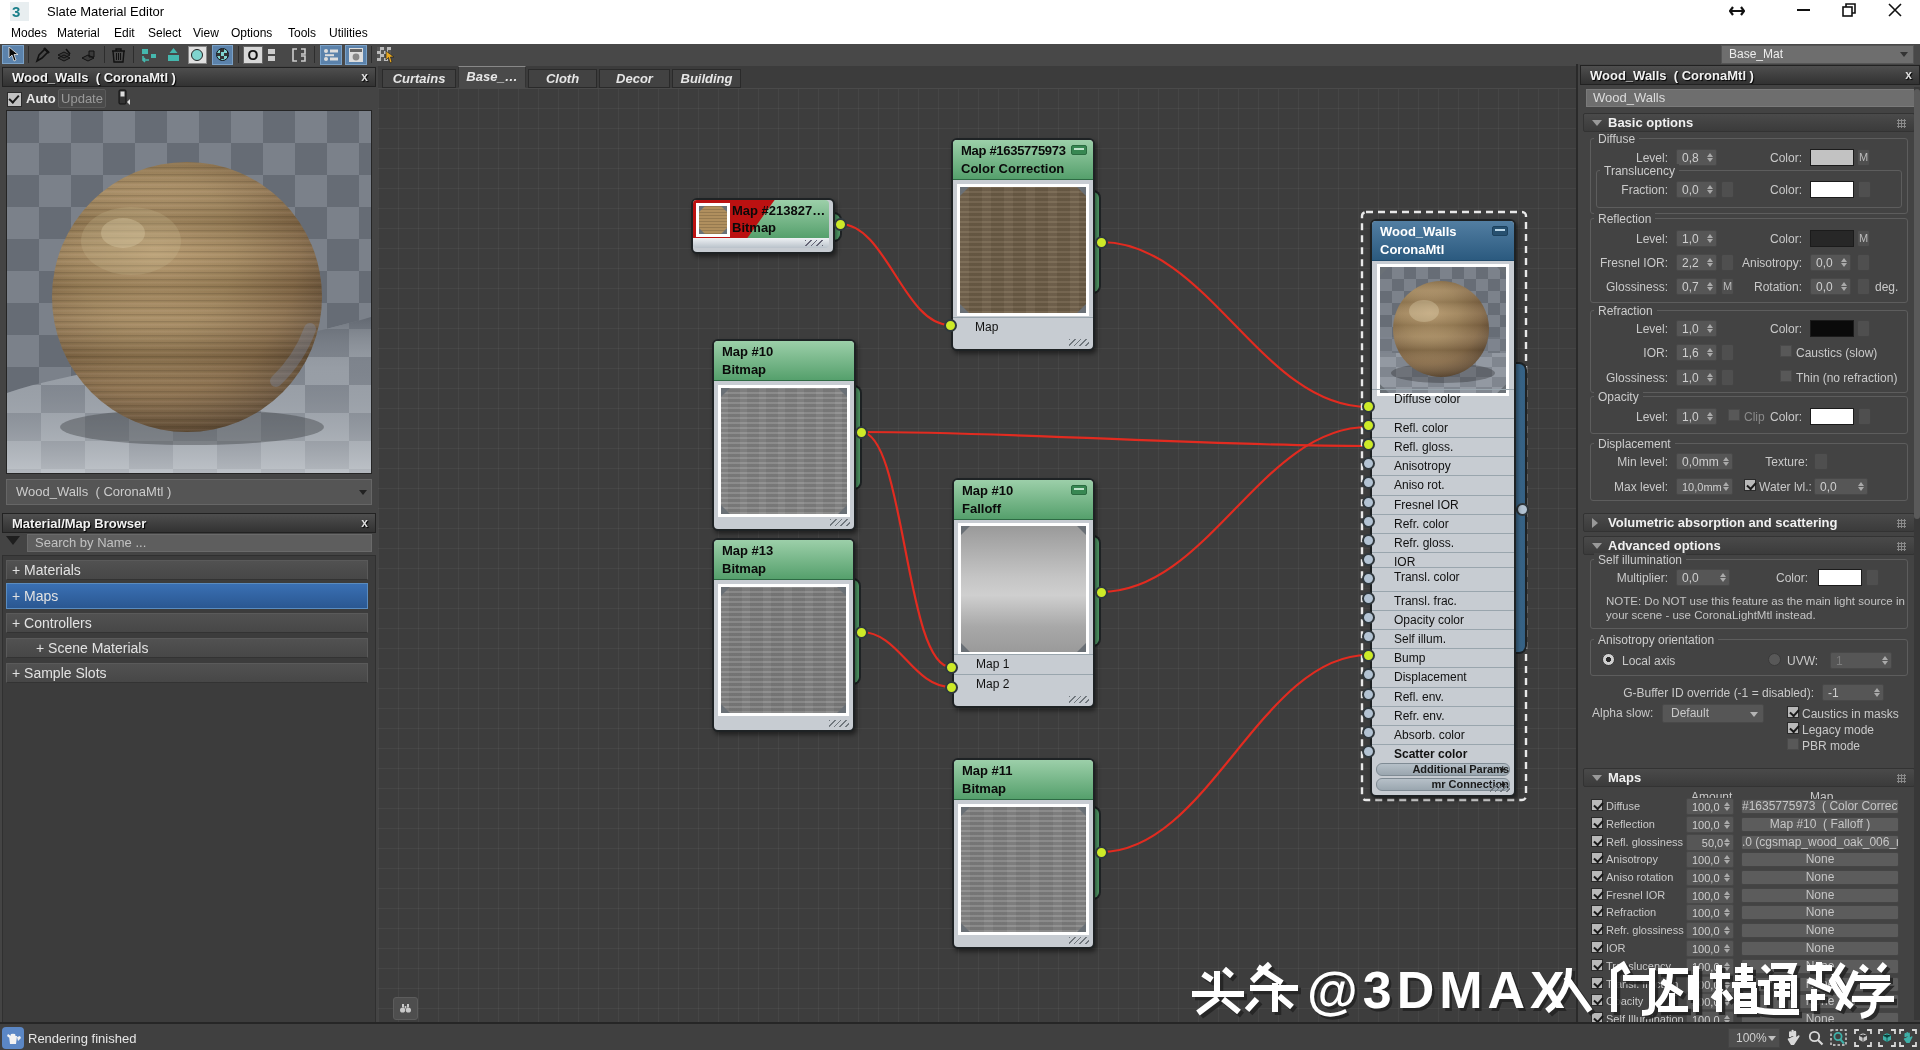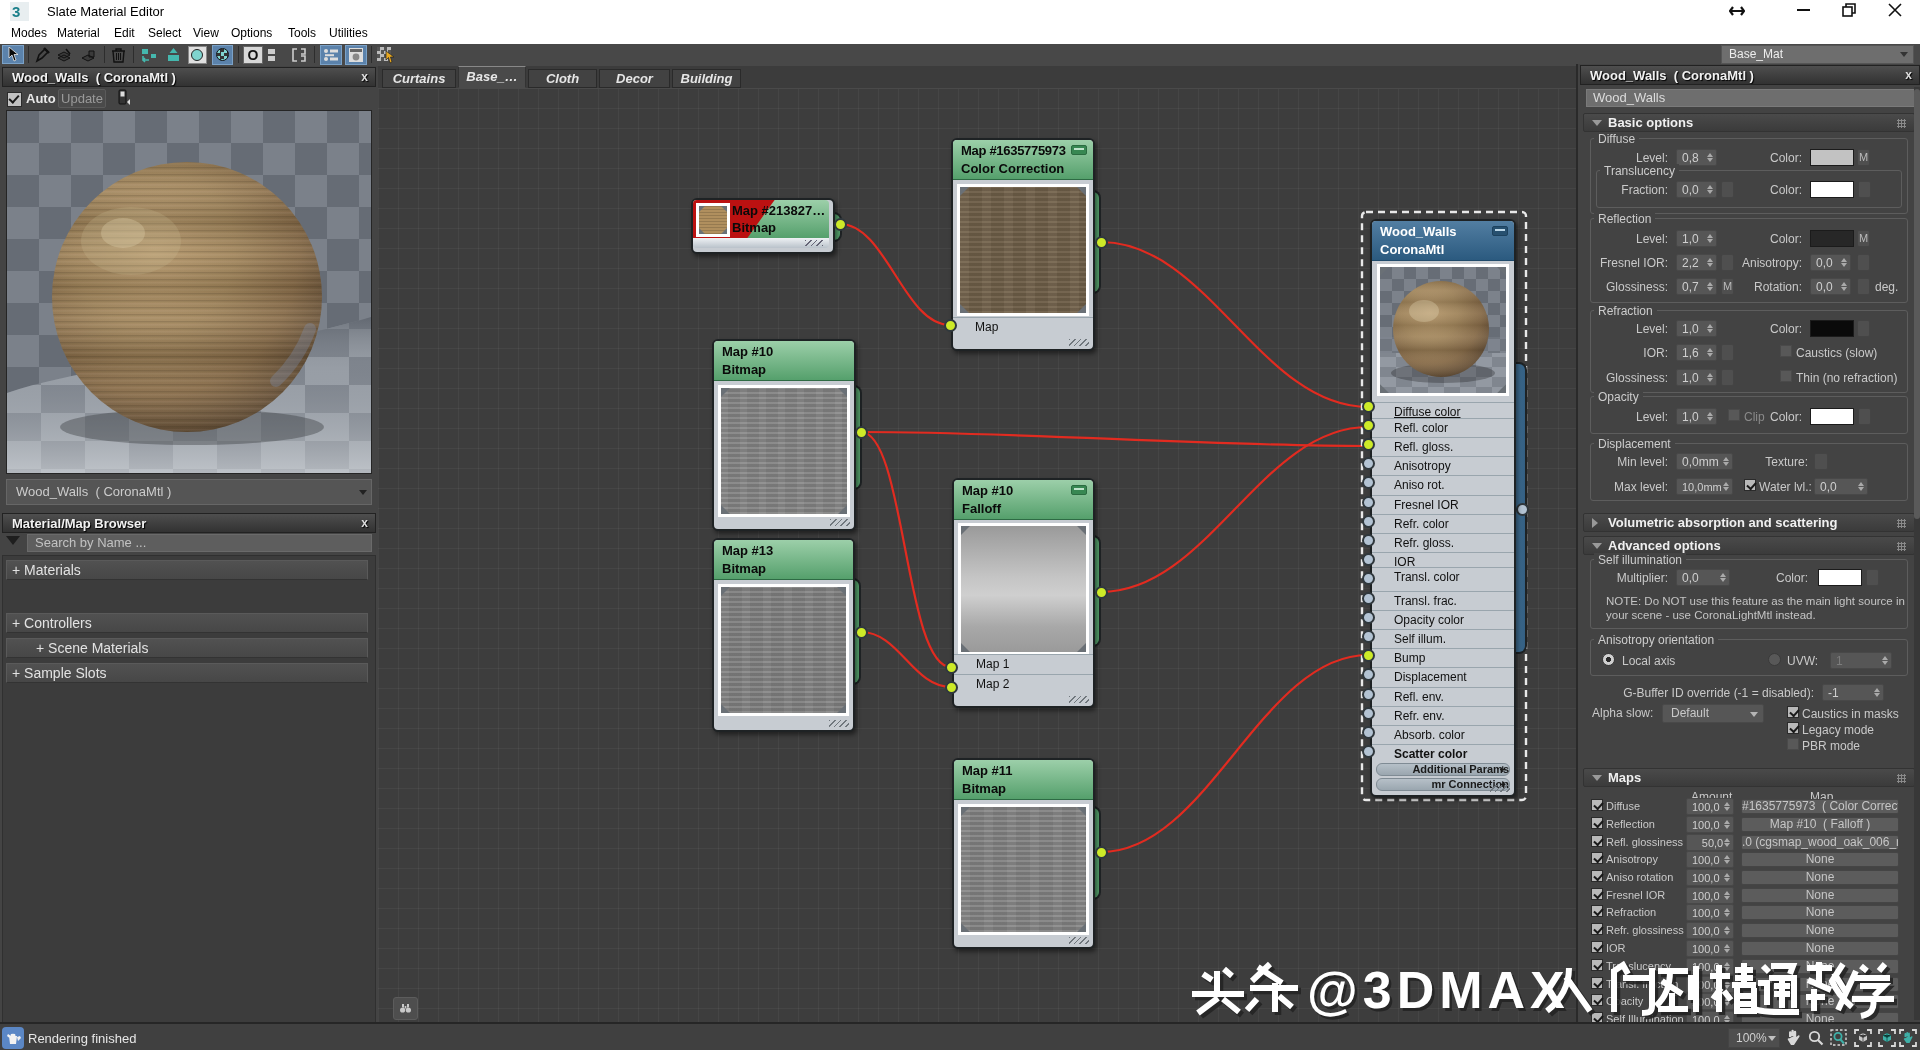--- a/index.html
+++ b/index.html
@@ -247,20 +247,21 @@
   </div>
 
   <div class="abs" style="left:6px;top:413px;width:366px;height:26px;background:#555;border:1px solid #666;box-sizing:border-box;color:#ccc;font-size:13px;line-height:24px;padding-left:9px;">Wood_Walls&nbsp; ( CoronaMtl )</div>
   <div class="abs" style="left:359px;top:424px;width:0;height:0;border-left:4px solid transparent;border-right:4px solid transparent;border-top:5px solid #222;"></div>
 
   <div class="phead" style="left:2px;top:447px;width:374px;">Material/Map Browser<span class="x">x</span></div>
   <div class="abs" style="left:6px;top:470px;width:0;height:0;border-left:7px solid transparent;border-right:7px solid transparent;border-top:9px solid #1e1e1e;"></div>
   <div class="abs" style="left:27px;top:468px;width:345px;height:18px;background:#5e5e5e;border:1px solid #6a6a6a;box-sizing:border-box;color:#c2c2c2;font-size:13px;line-height:16px;padding-left:7px;">Search by Name ...</div>
   <div class="abs" style="left:2px;top:489px;width:374px;height:533px;background:#3c3c3c;border:1px solid #303030;box-sizing:border-box;"></div>
   <div class="abs browrow" style="left:6px;top:494px;width:362px;height:20px;">+ Materials</div>
+  <div class="abs browrow sel" style="left:6px;top:517px;width:362px;height:26px;line-height:25px;">+ Maps</div>
   <div class="abs browrow" style="left:6px;top:547px;width:362px;height:20px;">+ Controllers</div>
   <div class="abs browrow" style="left:6px;top:572px;width:362px;height:20px;padding-left:29px;">+ Scene Materials</div>
   <div class="abs browrow" style="left:6px;top:597px;width:362px;height:20px;">+ Sample Slots</div>
 </div>
 <div id="canvas" class="abs">
   <div class="abs grid" style="left:0;top:22px;width:1198px;height:934px;"></div>
 
   <div class="abs" style="left:0;top:0;width:1198px;height:22px;background:#3c3c3c;border-bottom:1px solid #4a4a4a;"></div>
   <div class="tab" style="left:4px;width:74px;">Curtains</div>
   <div class="tab active" style="left:80px;width:68px;">Base_…</div>
@@ -374,21 +375,21 @@
         <rect width="126" height="126" fill="url(#mchk)"></rect>
         <rect y="86" width="126" height="40" fill="url(#mchkf)"></rect>
         <rect y="70" width="126" height="56" fill="#868c94" opacity="0.3"></rect>
         <ellipse cx="63" cy="106" rx="52" ry="10" fill="#000" opacity="0.25"></ellipse>
         <circle cx="61" cy="62" r="48" fill="url(#ball)"></circle>
         <circle cx="61" cy="62" r="48" fill="url(#grain)"></circle>
         <ellipse cx="44" cy="44" rx="15" ry="11" fill="#e7dab6" opacity="0.32"></ellipse>
       </svg>
     </div>
       </div>
-    <div class="slotrow" style="top:181px;text-decoration:underline;">Diffuse color</div>
+    <div class="slotrow" style="top:168px;">Diffuse color</div>
     <div class="slotrow" style="top:197px;">Refl. color</div>
     <div class="slotrow" style="top:216px;">Refl. gloss.</div>
     <div class="slotrow" style="top:235px;">Anisotropy</div>
     <div class="slotrow" style="top:254px;">Aniso rot.</div>
     <div class="slotrow" style="top:274px;">Fresnel IOR</div>
     <div class="slotrow" style="top:293px;">Refr. color</div>
     <div class="slotrow" style="top:312px;">Refr. gloss.</div>
     <div class="slotrow" style="top:331px;">IOR</div>
     <div class="slotrow" style="top:346px;">Transl. color</div>
     <div class="slotrow" style="top:370px;">Transl. frac.</div>

